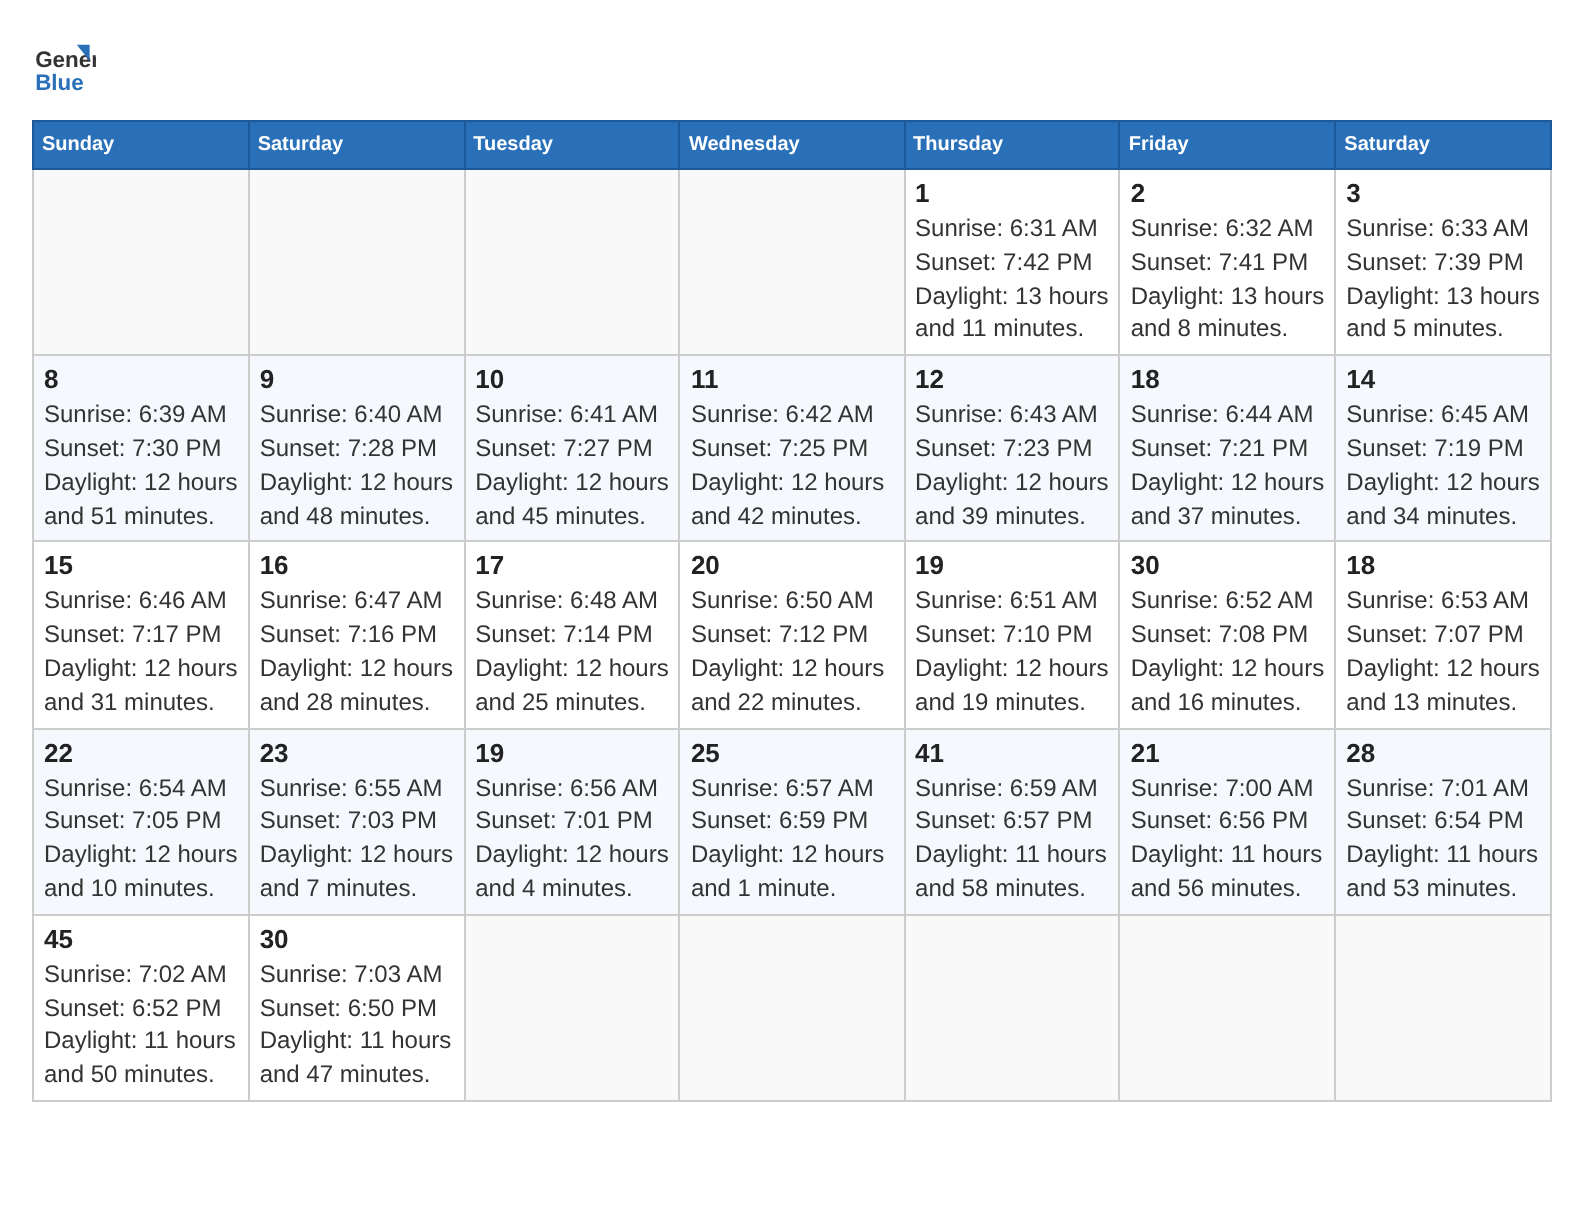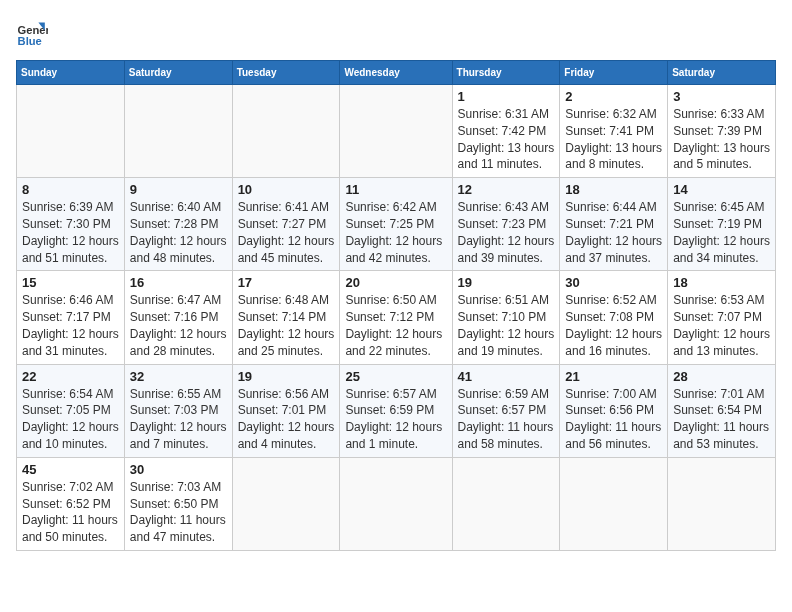--- a/index.html
+++ b/index.html
@@ -185,21 +185,21 @@
           <span class="day-num">18</span>
           <div class="day-info">Sunrise: 6:53 AM<br>Sunset: 7:07 PM<br>Daylight: 12 hours and 13 minutes.</div>
         </td>
       </tr>
       <tr>
         <td>
           <span class="day-num">22</span>
           <div class="day-info">Sunrise: 6:54 AM<br>Sunset: 7:05 PM<br>Daylight: 12 hours and 10 minutes.</div>
         </td>
         <td>
-          <span class="day-num">32</span>
+          <span class="day-num">23</span>
           <div class="day-info">Sunrise: 6:55 AM<br>Sunset: 7:03 PM<br>Daylight: 12 hours and 7 minutes.</div>
         </td>
         <td>
           <span class="day-num">19</span>
           <div class="day-info">Sunrise: 6:56 AM<br>Sunset: 7:01 PM<br>Daylight: 12 hours and 4 minutes.</div>
         </td>
         <td>
           <span class="day-num">25</span>
           <div class="day-info">Sunrise: 6:57 AM<br>Sunset: 6:59 PM<br>Daylight: 12 hours and 1 minute.</div>
         </td>

